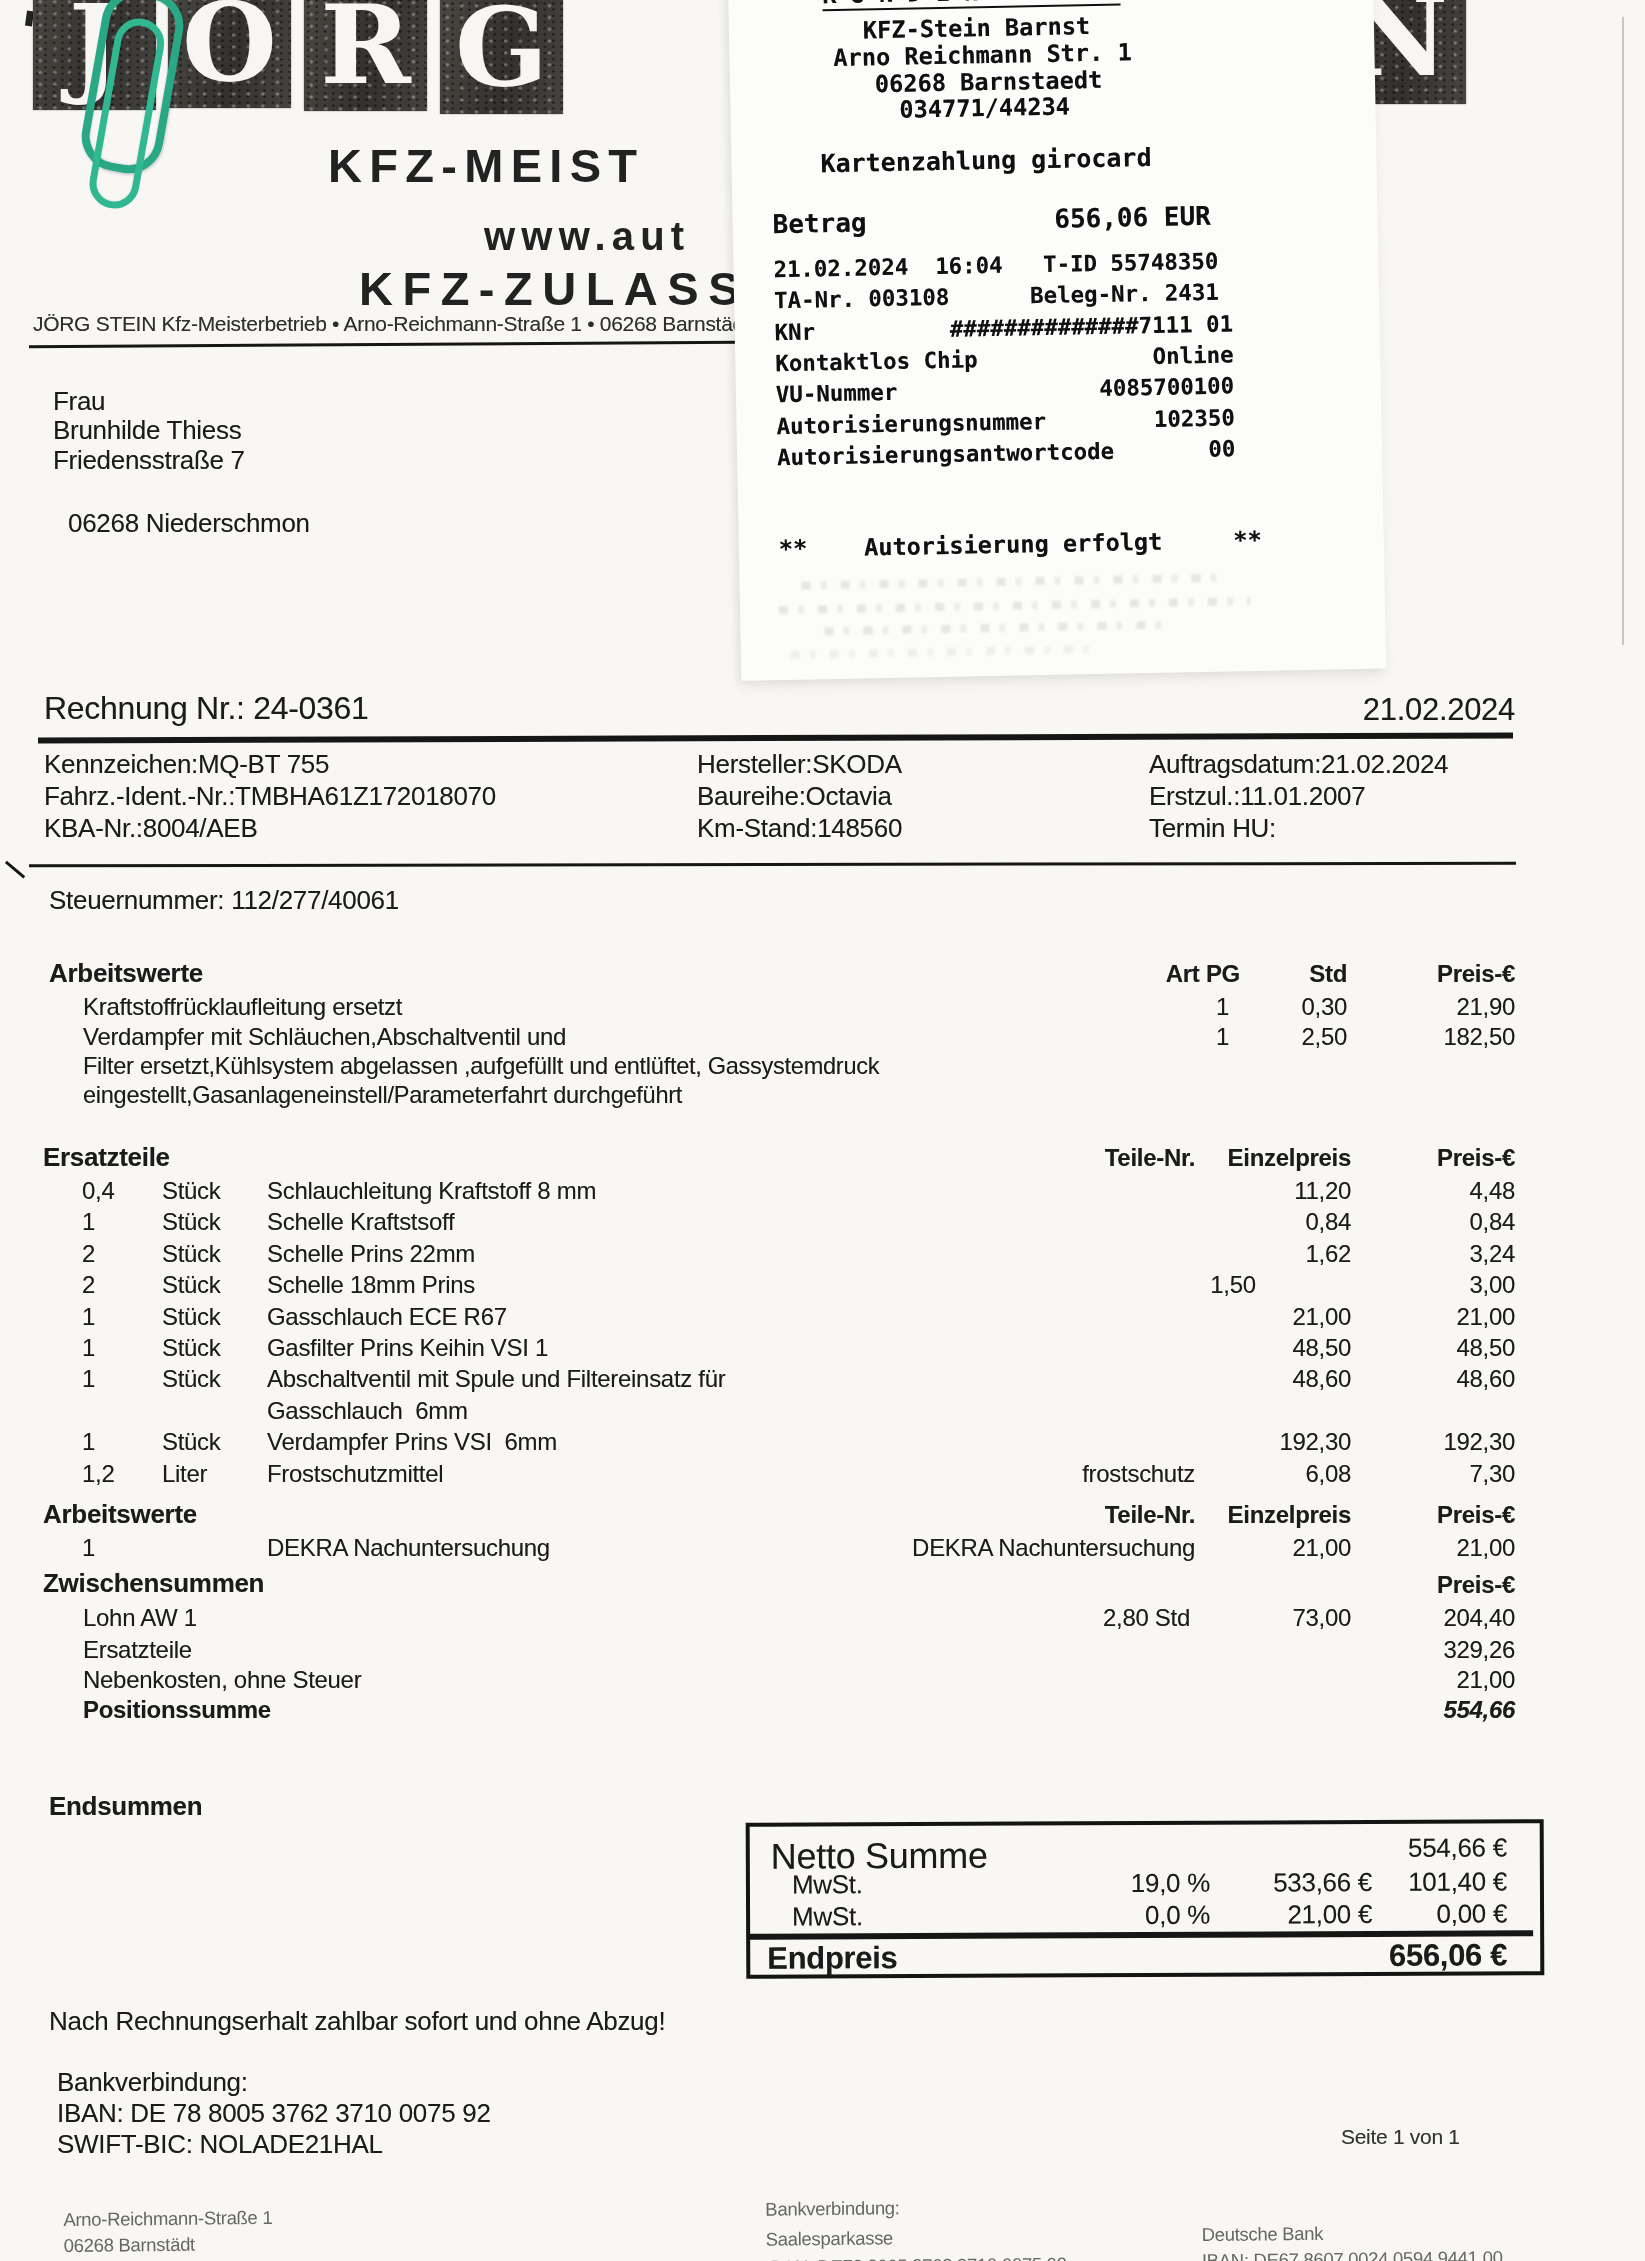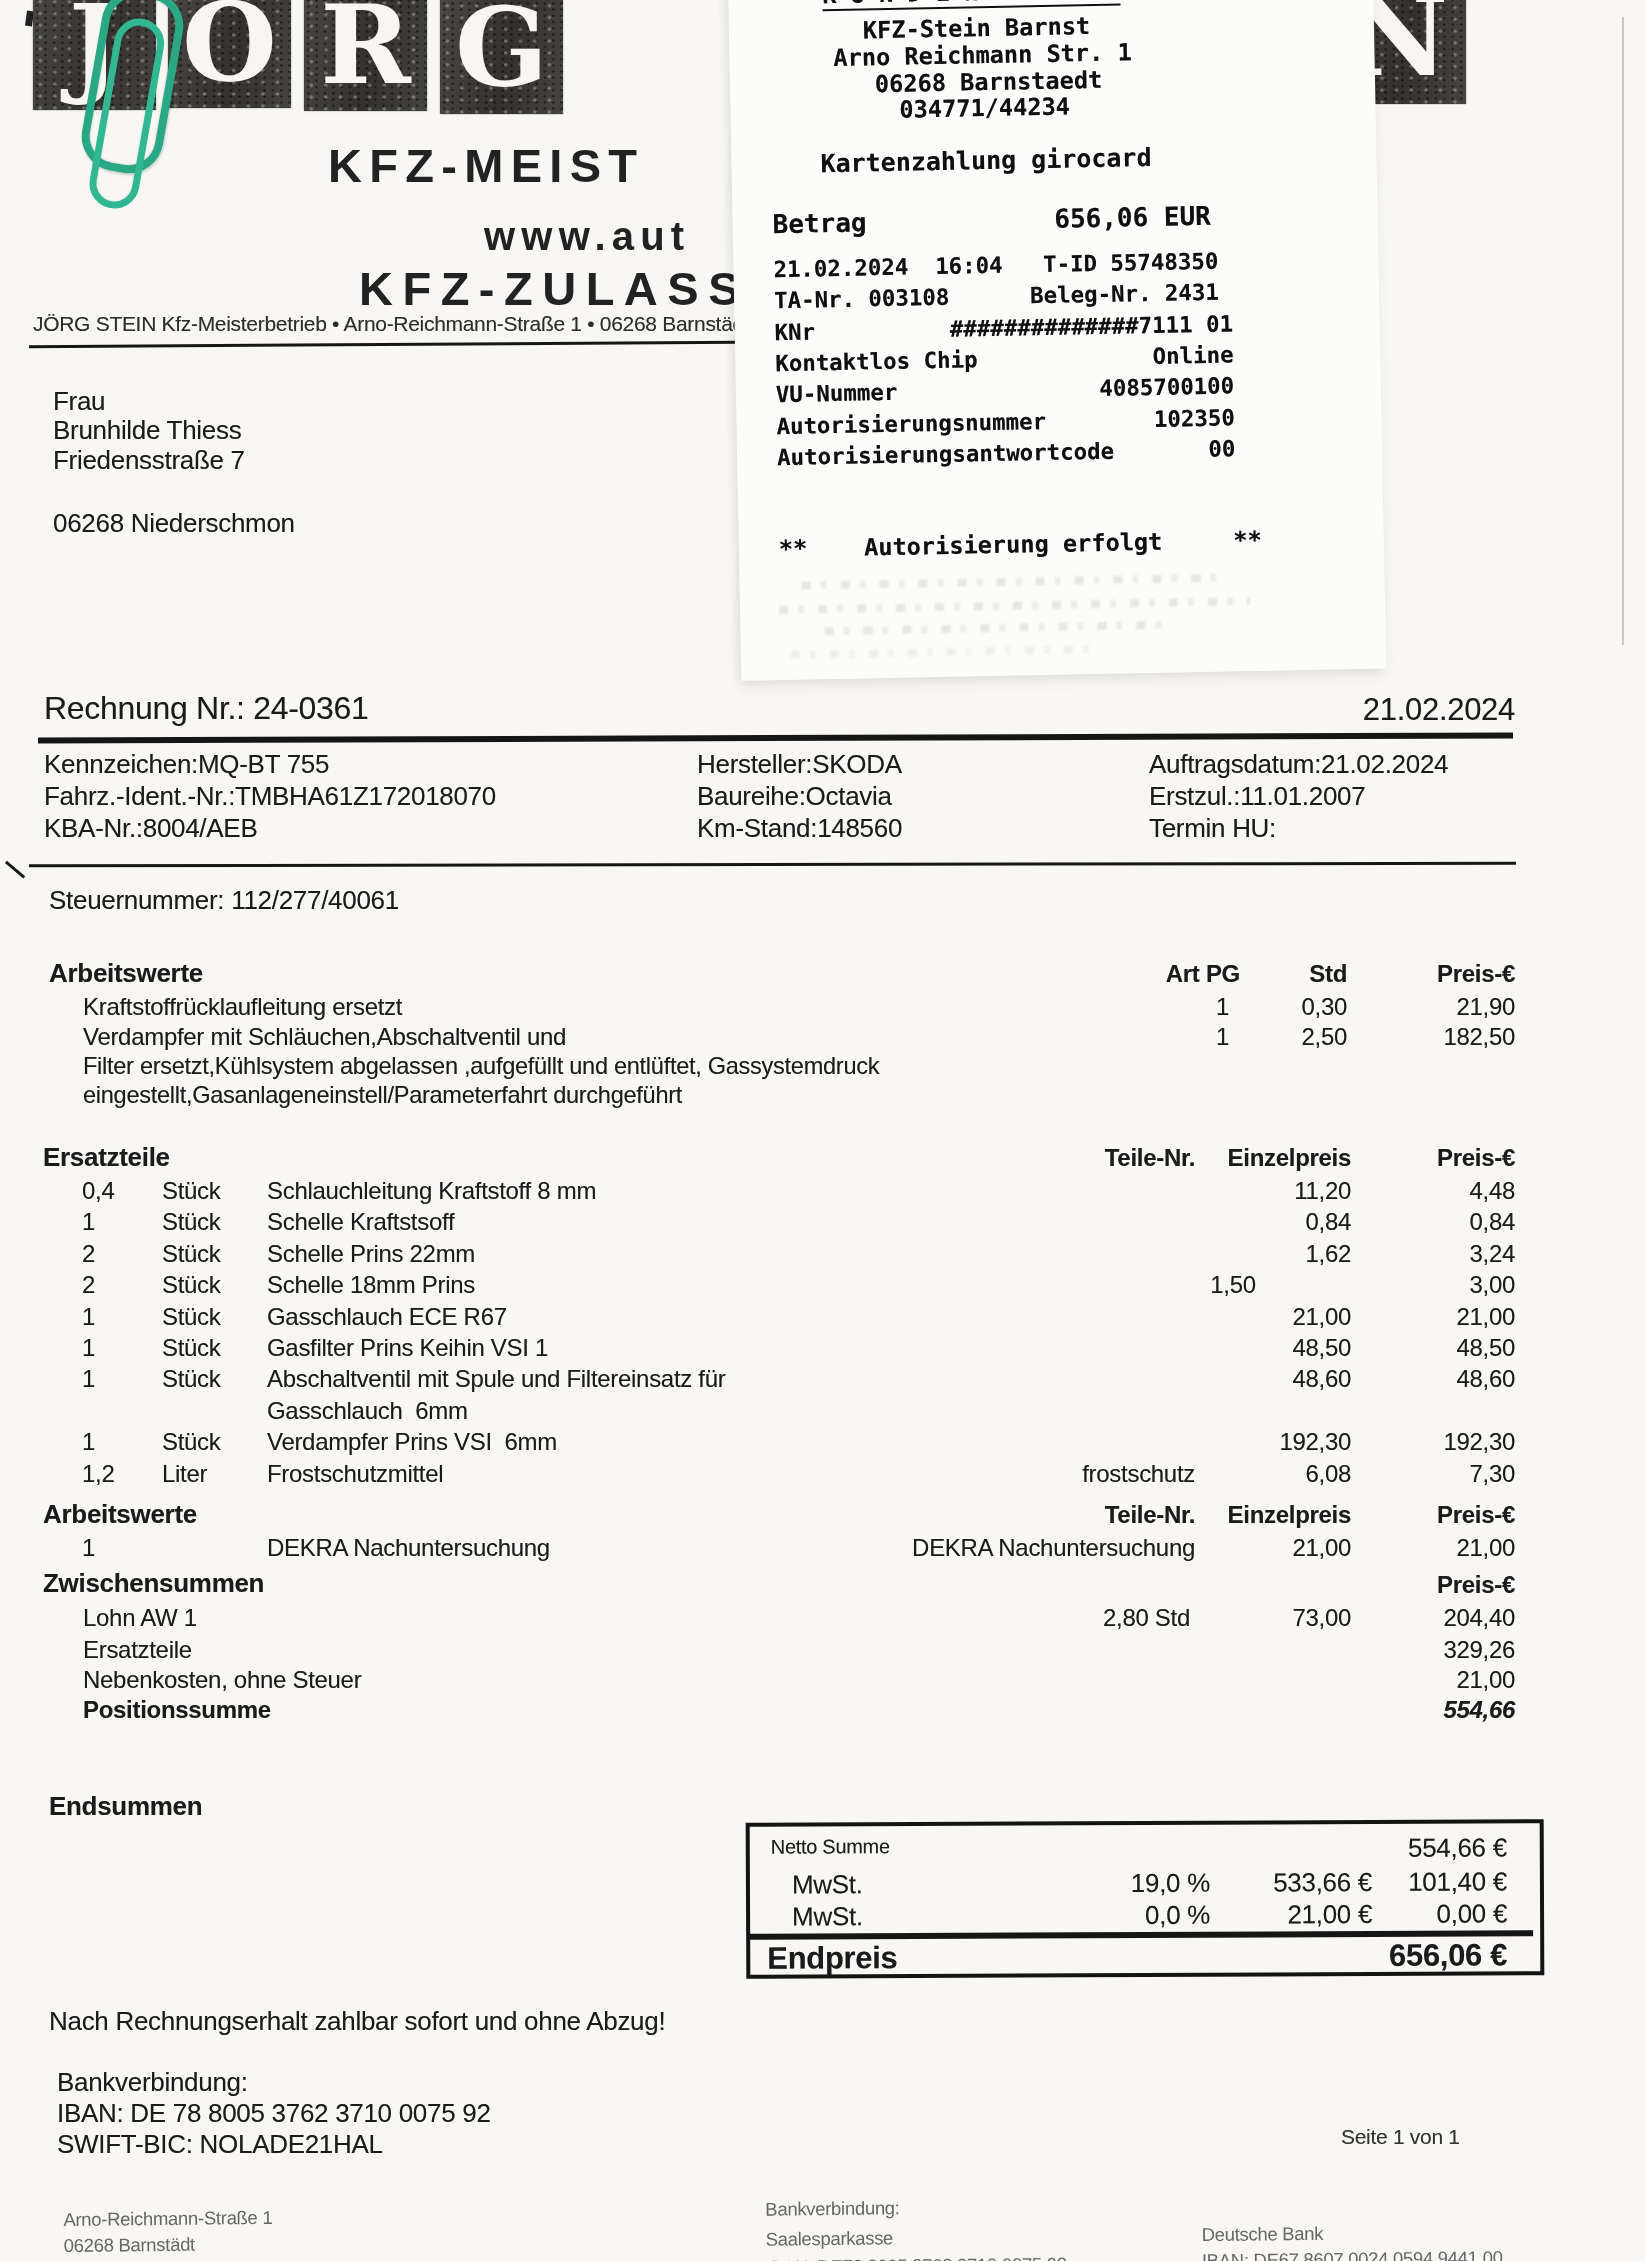--- a/index.html
+++ b/index.html
@@ -96,21 +96,21 @@
     <div class="noise" style="left:84px;top:646px;width:348px;"></div>
     <div class="noise" style="left:50px;top:669px;width:303px;opacity:.35;"></div>
   </div>
 
   <div style="position:absolute;left:1622px;top:17px;width:1.7px;height:628px;background:#c9c7c3;"></div>
 
   <div>
     <div class="t" style="left:53px;top:386px;font-size:26px;">Frau</div>
     <div class="t" style="left:53px;top:415px;font-size:26px;">Brunhilde Thiess</div>
     <div class="t" style="left:53px;top:445px;font-size:26px;">Friedensstraße 7</div>
-    <div class="t" style="left:53px;top:508px;font-size:26px;">06268 Niederschmon</div>
+    <div class="t" style="left:68px;top:508px;font-size:26px;">06268 Niederschmon</div>
   </div>
 
   <div class="t" style="left:44px;top:690px;font-size:32px;">Rechnung Nr.: 24-0361</div>
   <div class="num" style="left:1279px;top:692px;font-size:31px;">21.02.2024</div>
   <div class="rule" style="left:38px;top:735px;width:1475px;height:5.6px;transform:rotate(-0.2deg);"></div>
 
   <div>
     <div class="t" style="left:44px;top:749px;font-size:26px;">Kennzeichen:MQ-BT 755</div>
     <div class="t" style="left:44px;top:781px;font-size:26px;">Fahrz.-Ident.-Nr.:TMBHA61Z172018070</div>
     <div class="t" style="left:44px;top:813px;font-size:26px;">KBA-Nr.:8004/AEB</div>
@@ -258,21 +258,21 @@
       <span class="num" style="left:1279px;top:1666px;font-size:24px;">21,00</span>
     </div>
     <div>
       <span class="t b" style="left:83px;top:1696px;font-size:24px;">Positionssumme</span>
       <span class="num b" style="left:1279px;top:1696px;font-size:24px;font-style:italic;">554,66</span>
     </div>
   </div>
 
   <div class="t b" style="left:49px;top:1791px;font-size:26px;">Endsummen</div>
   <div class="endbox">
-    <span class="t" style="left:21px;top:9px;font-size:20px;">Netto Summe</span>
+    <span class="t" style="left:21px;top:9px;font-size:36px;">Netto Summe</span>
     <span class="num" style="left:521px;top:9px;font-size:26px;">554,66 €</span>
     <span class="t" style="left:42px;top:43px;font-size:26px;">MwSt.</span>
     <span class="num" style="left:224px;top:43px;font-size:26px;">19,0 %</span>
     <span class="num" style="left:386px;top:43px;font-size:26px;">533,66 €</span>
     <span class="num" style="left:521px;top:43px;font-size:26px;">101,40 €</span>
     <span class="t" style="left:42px;top:75px;font-size:26px;">MwSt.</span>
     <span class="num" style="left:224px;top:75px;font-size:26px;">0,0 %</span>
     <span class="num" style="left:386px;top:75px;font-size:26px;">21,00 €</span>
     <span class="num" style="left:521px;top:75px;font-size:26px;">0,00 €</span>
     <div class="rule" style="left:-2.2px;top:107px;width:785px;height:5.6px;"></div>

